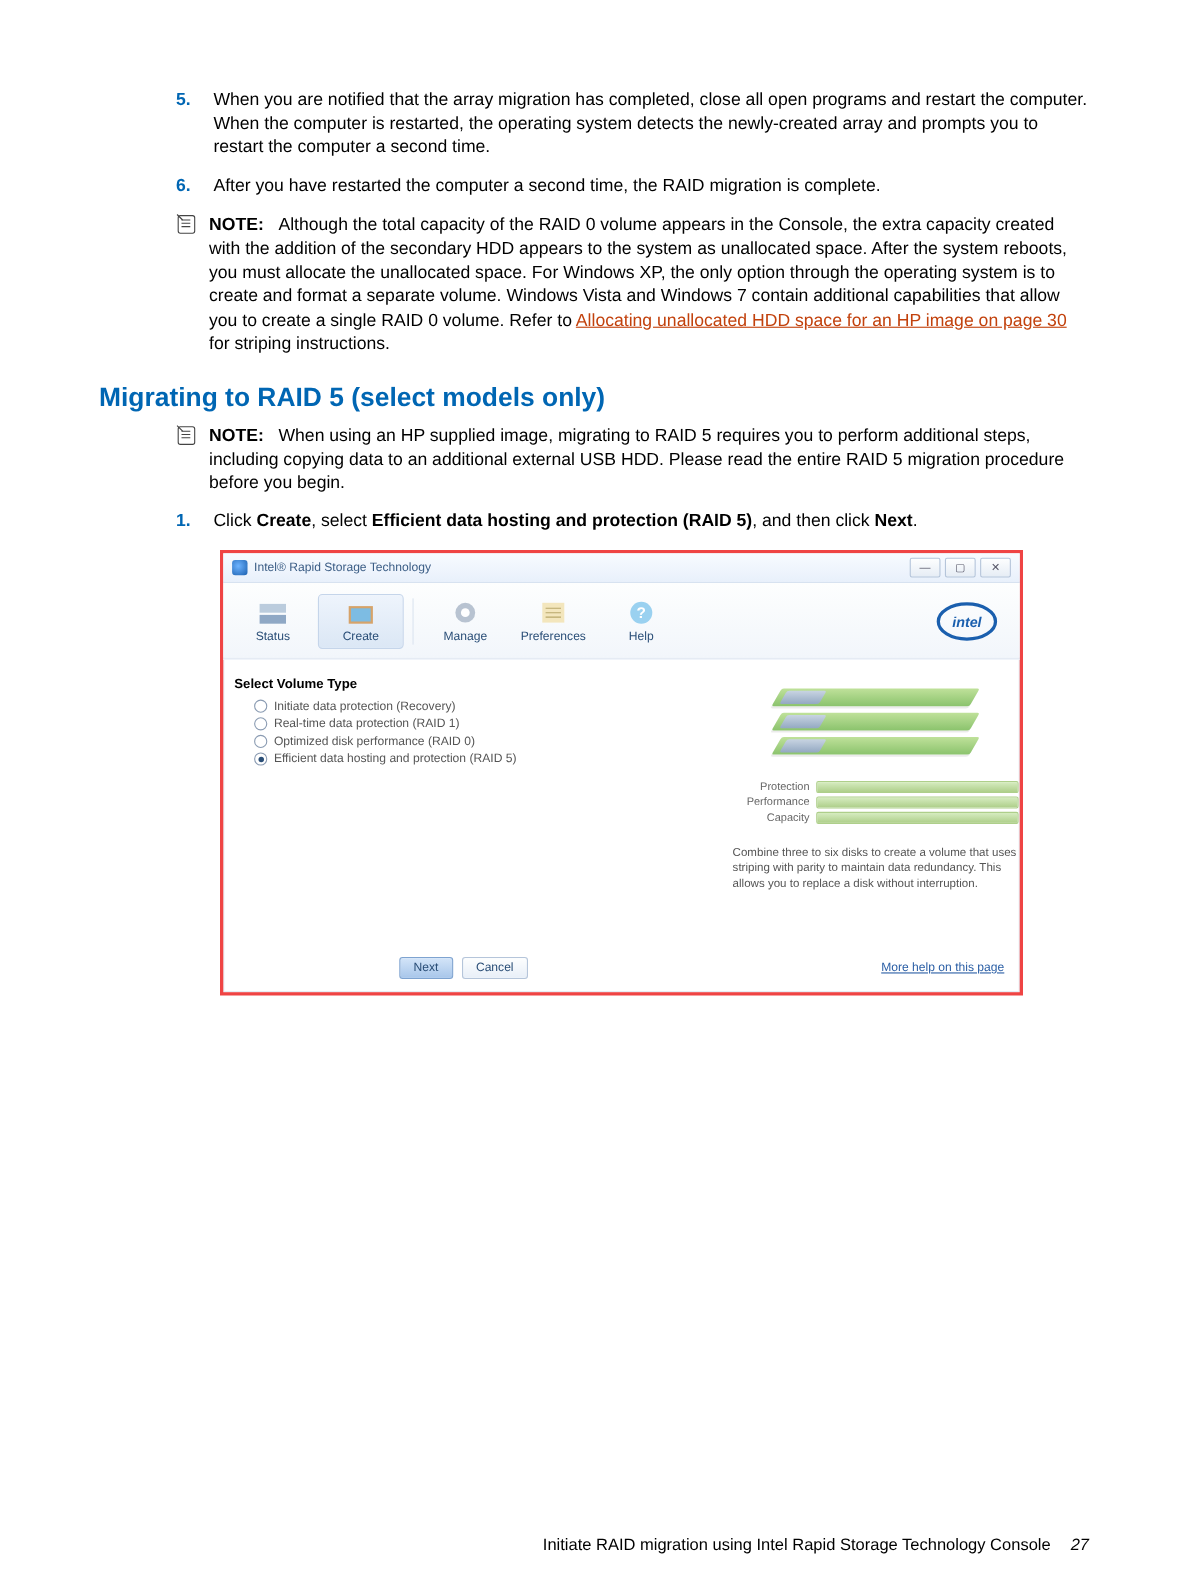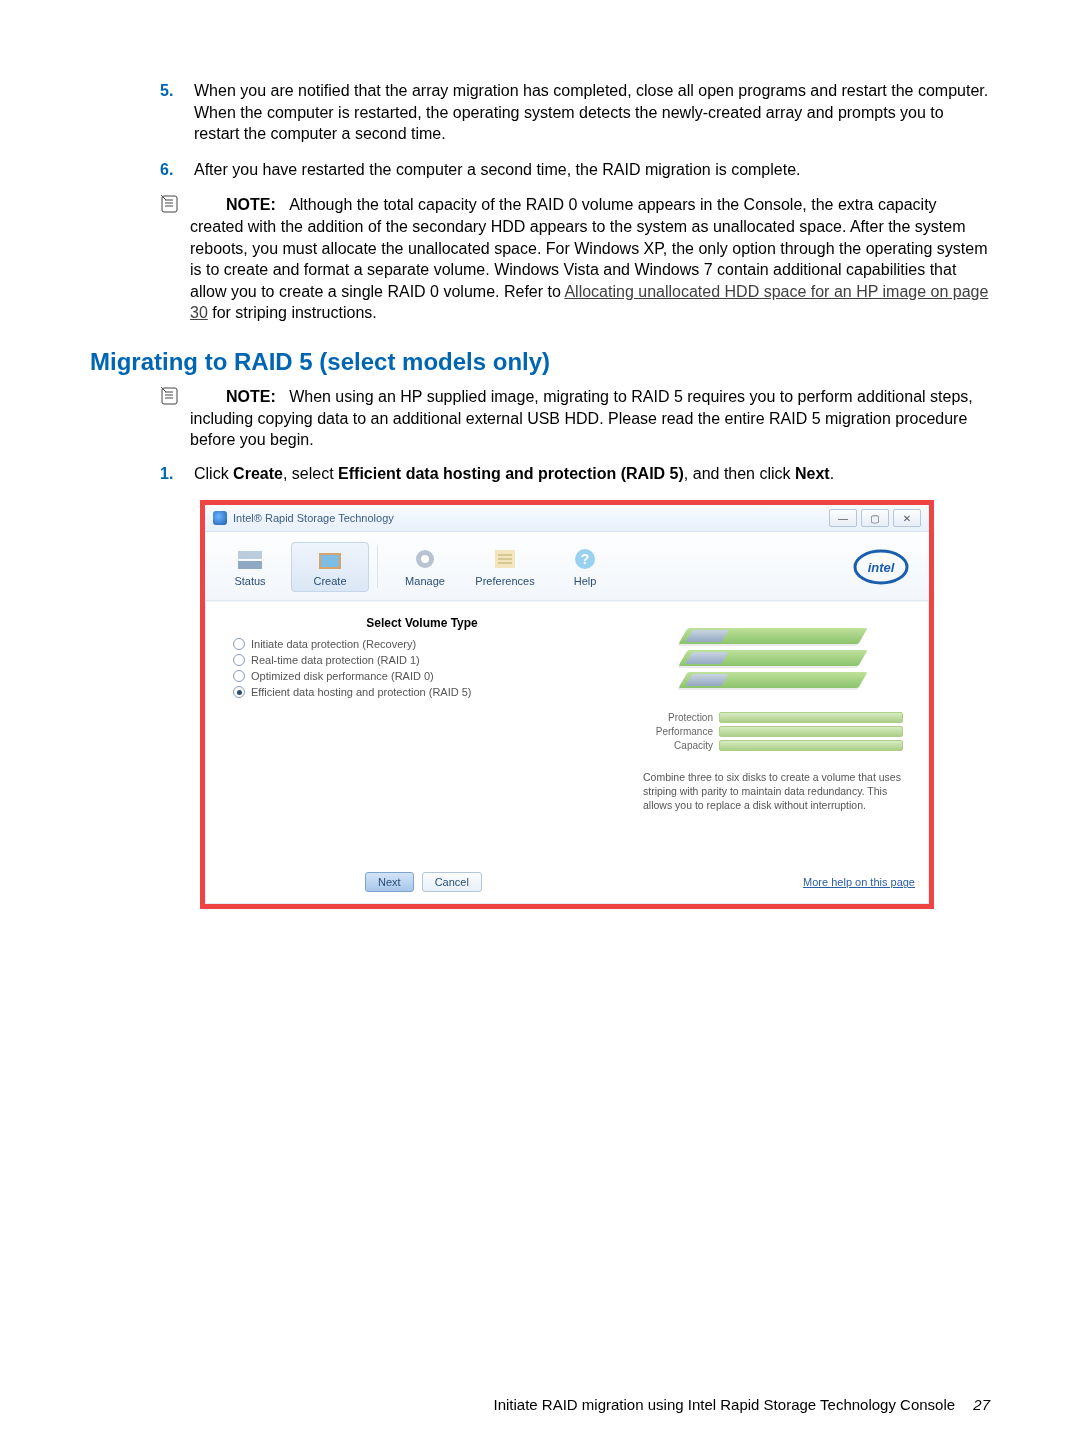--- a/index.html
+++ b/index.html
@@ -46,38 +46,37 @@
   }
   .note-icon-svg {
     width: 20px;
     height: 20px;
   }
   .note-body {
     flex: 1;
   }
   .note-body b {
     font-weight: bold;
-    margin-left: 36px;
   }
   .link {
-    color: #404040;
+    color: #c2410c;
     text-decoration: underline;
   }
   h2.section {
     color: #0066b3;
     font-size: 24px;
     font-weight: bold;
     margin: 24px 0 10px 0;
   }
 
   
   .win {
     width: 724px;
     margin: 16px 0 0 110px;
-    border: 5px solid #ef4444;
+    border: 3px solid #ef4444;
     background: #fff;
     font-size: 11px;
     box-shadow: 0 0 0 1px #e6edf5 inset;
   }
   .win-title {
     background: linear-gradient(#f8fbff, #e8f0fb);
     border-bottom: 1px solid #d7e2f0;
     padding: 4px 8px;
     display: flex;
     align-items: center;
@@ -150,40 +149,39 @@
     border-radius:3px;
     padding: 3px 8px;
     margin-bottom: 10px;
     color:#2a4e77;
     width: 110px;
   }
   .step.muted { color:#a0b0c4; border-color:#ecf1f8; }
   .volpanel {
     flex:1;
     padding: 14px 14px 0 10px;
-    text-align: center;
   }
   .vol-title { font-weight:bold; font-size:12px; color:#000; margin-bottom:8px; }
   .radio-row {
     margin: 4px 0 4px 18px;
     display:flex; align-items:center; gap:6px;
     color:#555;
     font-size:11px;
   }
   .radio {
     width:10px; height:10px; border:1px solid #8a9bb2; border-radius:50%;
     display:inline-flex; align-items:center; justify-content:center;
     background:#fff;
   }
   .radio.sel::after {
     content:""; width:5px; height:5px; border-radius:50%; background:#2a4e77;
   }
   .rightpanel {
     width: 260px;
-    padding: 16px 26px 0 0;
+    padding: 16px 1px 0 0;
     font-size: 11px;
     color:#555;
   }
   .disk-illus { height: 80px; display:flex; flex-direction:column; gap:6px; align-items:center; justify-content:center; margin-bottom:14px; }
   .disk {
     width: 180px; height: 16px;
     transform: skewX(-30deg);
     background: linear-gradient(#bfe19a,#8bc36d);
     border-radius: 2px;
     box-shadow: 0 2px 0 rgba(0,0,0,0.08);

